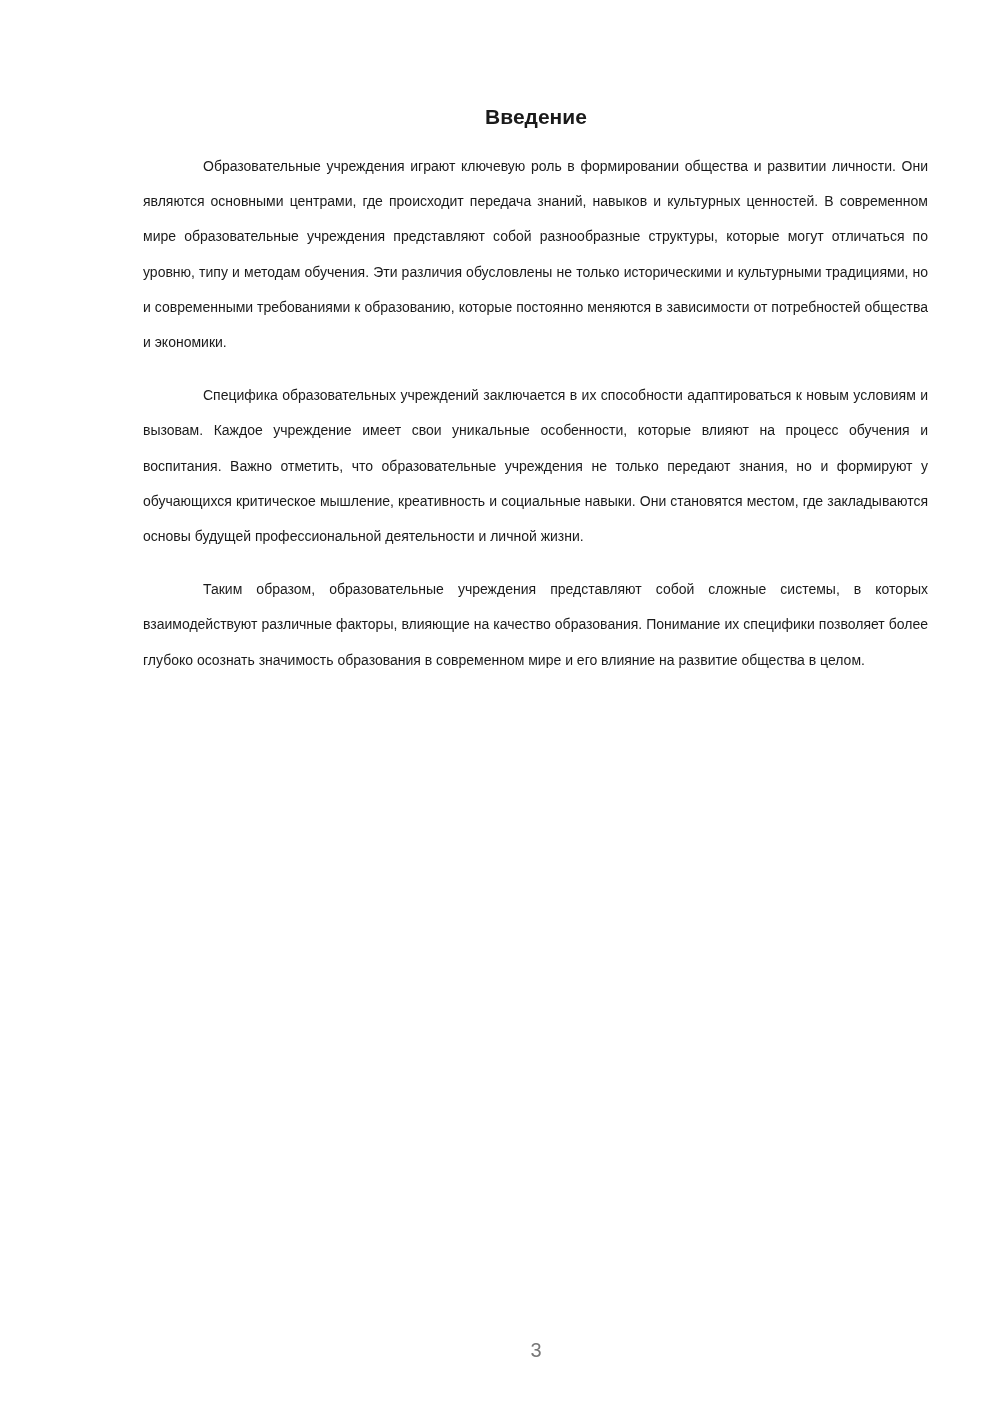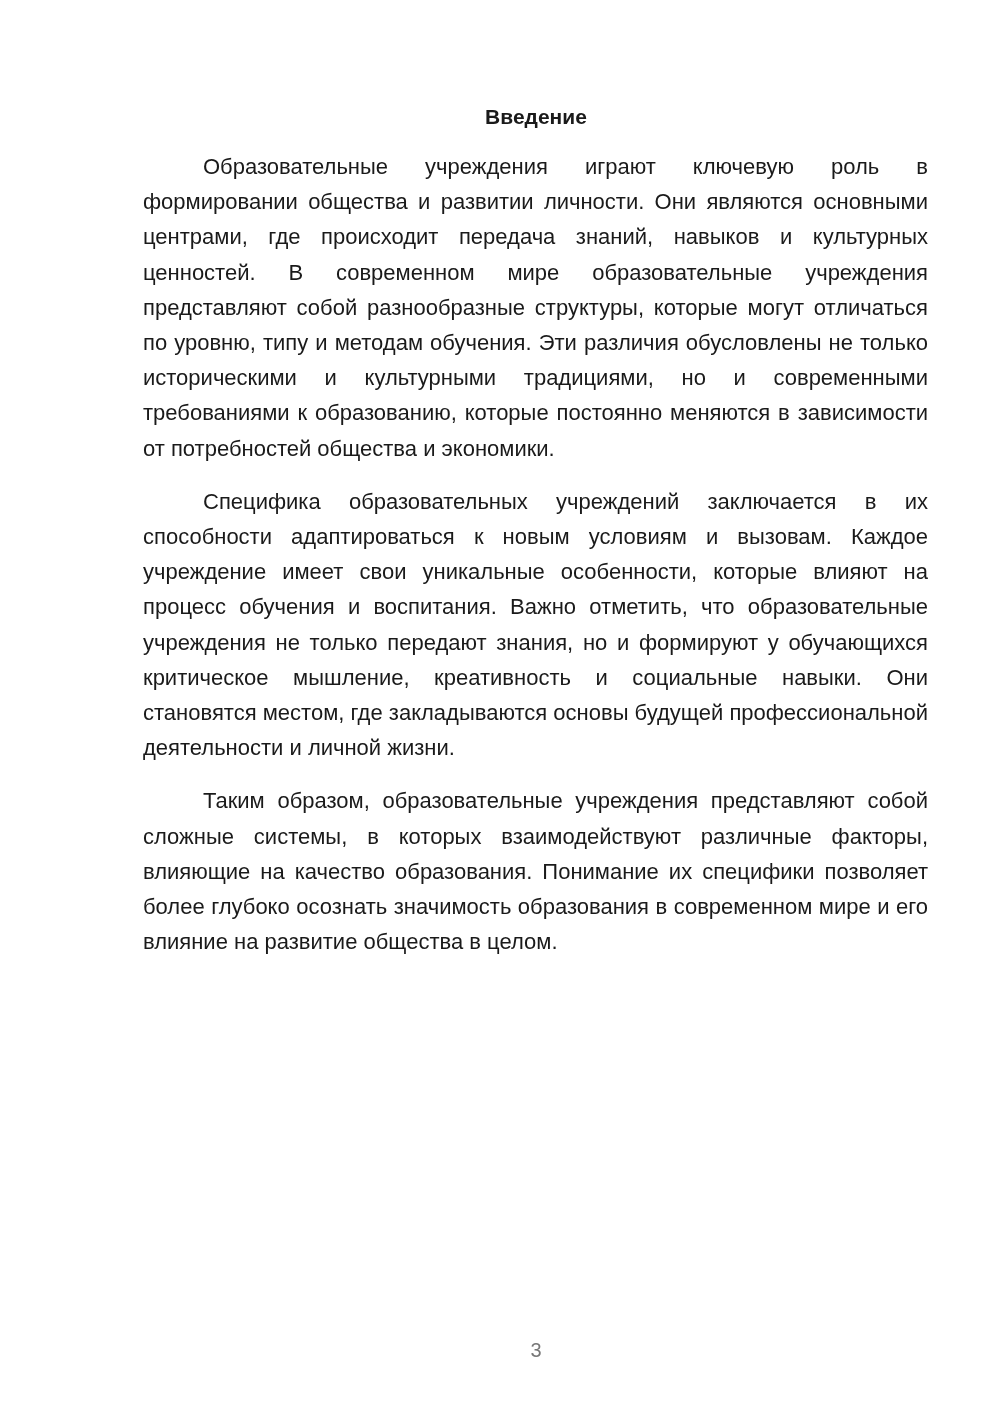--- a/index.html
+++ b/index.html
@@ -8,21 +8,21 @@
     position: absolute; left: 0; top: 6px; width: 1000px; height: 1414px;
     background: #ffffff; color: #1a1a1a;
     font-family: Liberation Sans, sans-serif;
   }
   .title {
     position: absolute; top: 96px; left: 0; width: 1072px;
     text-align: center; font-weight: bold; font-size: 21px; line-height: 30px;
   }
   .body {
     position: absolute; left: 143px; top: 143px; width: 785px;
-    font-size: 22px; line-height: 35.2px;
+    font-size: 14px; line-height: 35.2px;
   }
   .para {
     text-align: justify; text-indent: 60px; margin: 0 0 18px 0;
   }
   .pagenum {
     position: absolute; top: 1333px; left: 0; width: 1072px;
     text-align: center; font-size: 20px; color: #777777;
   }
 </style>
 </head>

